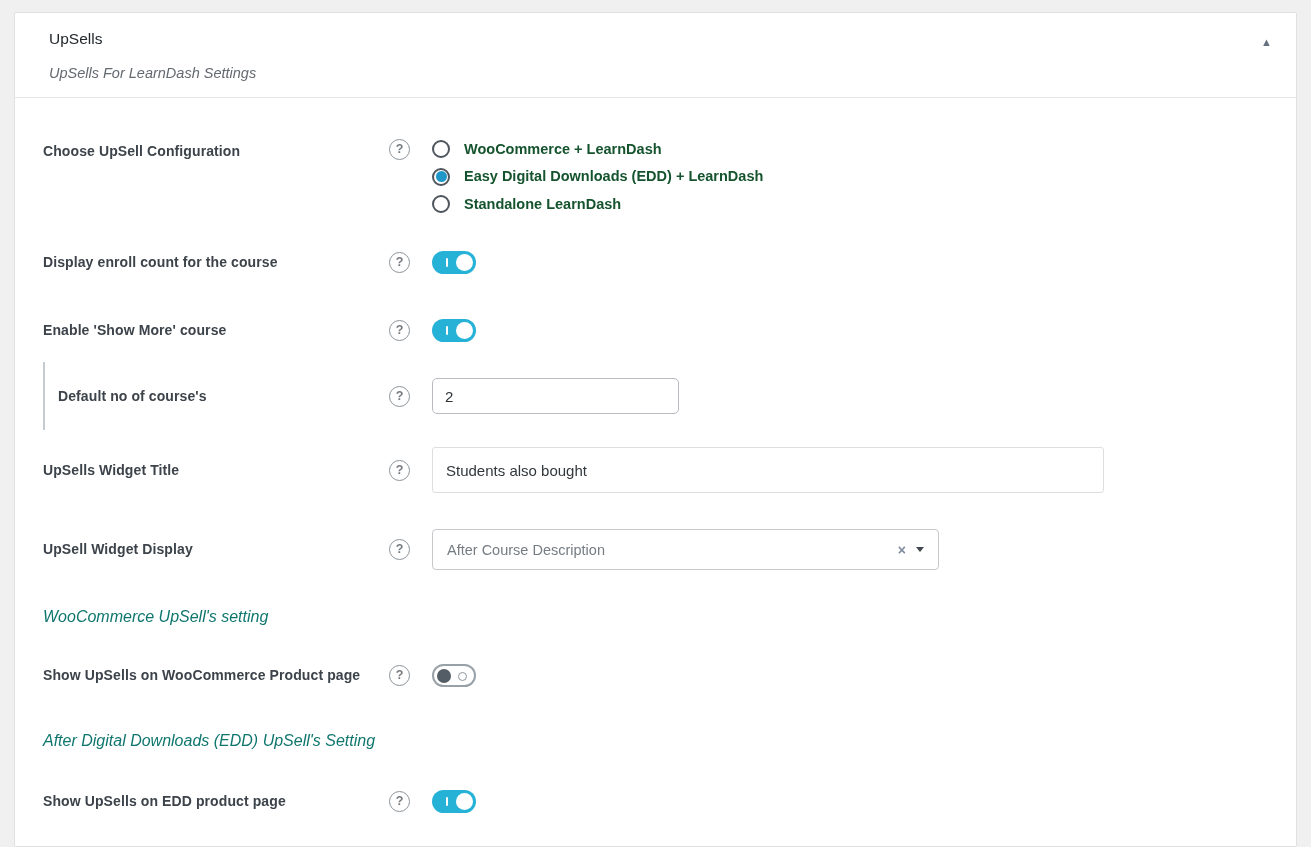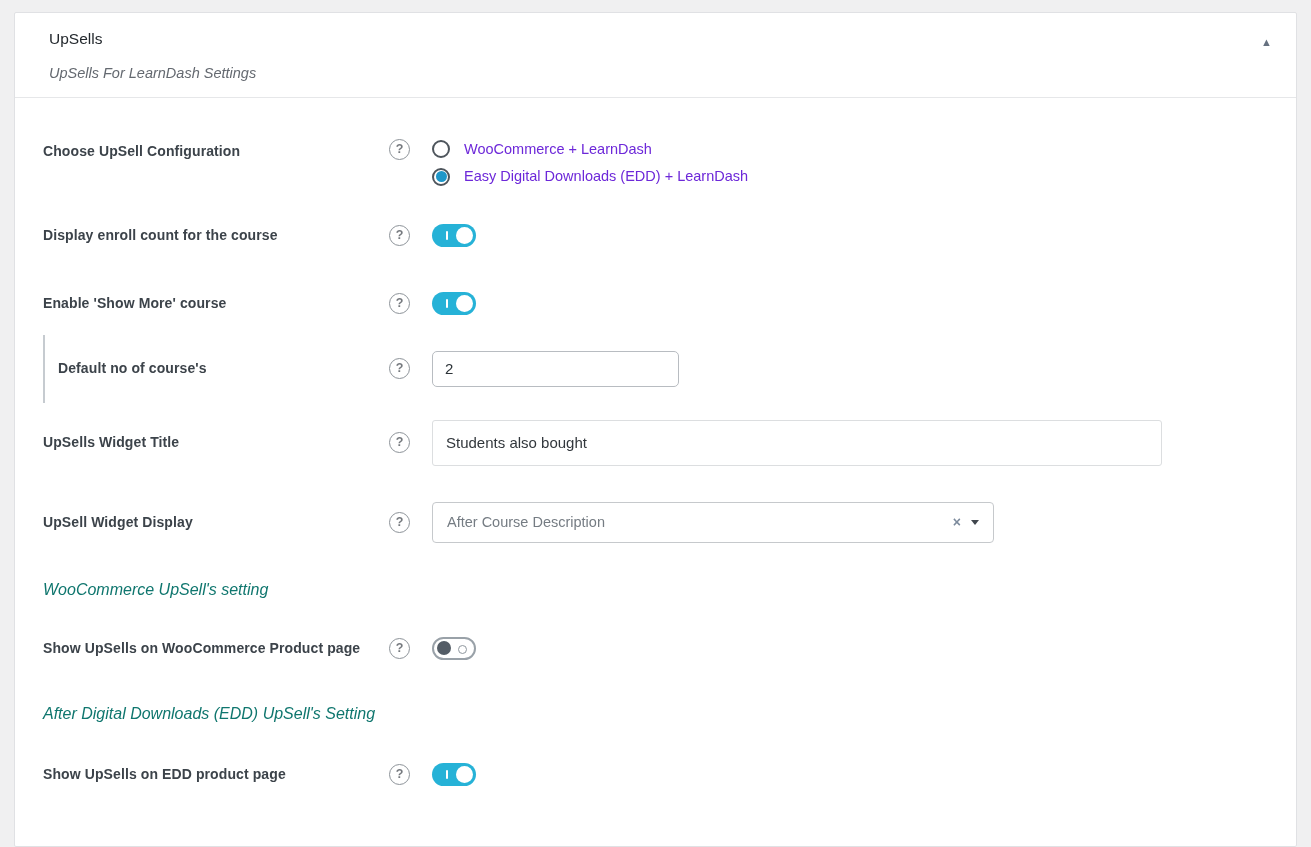--- a/index.html
+++ b/index.html
@@ -94,22 +94,22 @@
   }
   .radio-circle.state-true::after {
     content: "";
     position: absolute;
     inset: 1.5px;
     border-radius: 50%;
     background: #1f97c9;
   }
   .radio-label {
     font-size: 14.5px;
-    font-weight: 400;
-    color: #6d28d9;
+    font-weight: 700;
+    color: #14532d;
     line-height: 1.55;
   }
 
   
   .toggle {
     position: relative;
     width: 44px; height: 23px;
     border-radius: 12px;
     cursor: pointer;
     flex: none;
@@ -152,33 +152,33 @@
     border-radius: 5px;
     font-family: "Liberation Sans", sans-serif;
     font-size: 15px;
     color: #2c3338;
     padding: 0 12px;
     outline: none;
   }
 
   .row-widget-title { margin-bottom: 36px; }
   .input-wide {
-    width: 730px; height: 46px;
+    width: 672px; height: 46px;
     border: 1px solid #dcdee0;
     border-radius: 3px;
     font-family: "Liberation Sans", sans-serif;
     font-size: 15px;
     color: #32373c;
     padding: 0 13px;
     outline: none;
   }
 
   .row-widget-display { margin-bottom: 38px; }
   .select2 {
-    width: 562px; height: 41px;
+    width: 507px; height: 41px;
     border: 1px solid #c6c9cc;
     border-radius: 4px;
     background: #fff;
     display: flex;
     align-items: center;
     padding: 0 14px;
     cursor: pointer;
   }
   .select2-value {
     flex: 1;
@@ -230,20 +230,24 @@
       <div class="help-icon">?</div>
       <div class="radio-group">
         <div class="radio-option">
           <span class="radio-circle state-false"></span>
           <span class="radio-label">WooCommerce + LearnDash</span>
         </div>
         <div class="radio-option">
           <span class="radio-circle state-true"></span>
           <span class="radio-label">Easy Digital Downloads (EDD) + LearnDash</span>
         </div>
+        <div class="radio-option">
+          <span class="radio-circle state-false"></span>
+          <span class="radio-label">Standalone LearnDash</span>
+        </div>
       </div>
     </div>
 
     <div class="row row-toggle row-enroll">
       <div class="row-label">Display enroll count for the course</div>
       <div class="help-icon">?</div>
       <div class="toggle state-on">
         <span class="knob"></span>
 
       </div>

